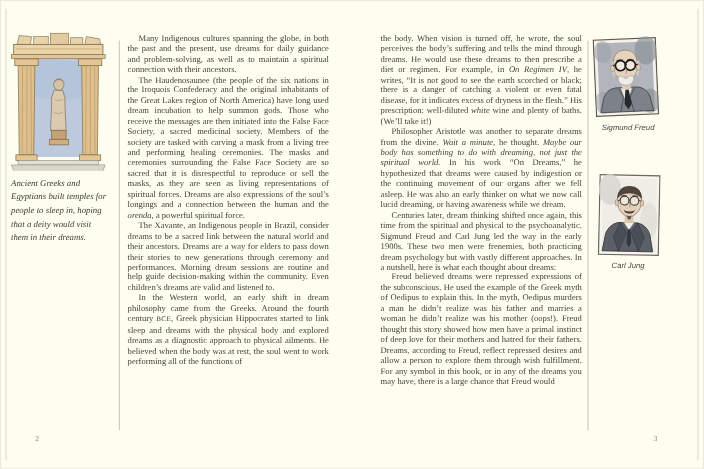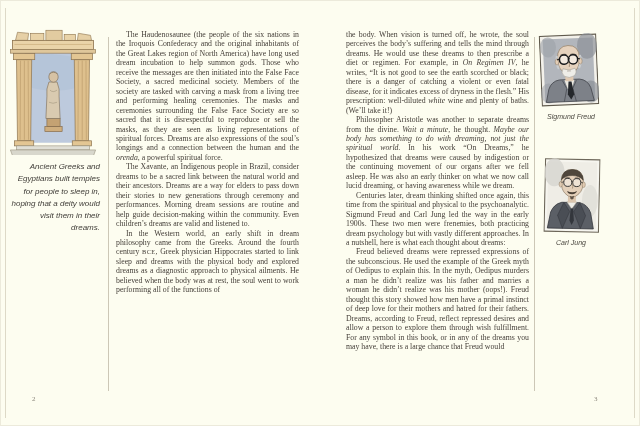--- a/index.html
+++ b/index.html
@@ -34,22 +34,22 @@
   .text-col p.noindent { text-indent:0; }
   .text-col i { font-style:italic;margin-top:21px; }
   .sc { font-size:6.4px; letter-spacing:0.35px; }
 
   .margin-col { position:absolute; top:0; bottom:0; }
   .margin-col.left { left:0; width:107px; }
 
   .temple-art { position:absolute; left:6px; top:12px; width:92px; height:142px; }
   .temple-caption {
     position:absolute; left:9px; top:160px; width:90px;
-    font-family:Liberation Sans, sans-serif; font-style:italic;
-    font-size:8px; line-height:12.3px; text-align:right; color:#3f3c37;
+    font-family:Liberation Serif, serif; font-style:italic;
+    font-size:8px; line-height:12.3px; text-align:left; color:#3f3c37;
   }
 
   .portrait { position:absolute; }
   .portrait.freud { left:539px; top:33px; width:58px; height:72px; transform:rotate(-2.5deg); }
   .portrait.jung  { left:543px; top:157px; width:56px; height:75px; transform:rotate(1.2deg); }
   .portrait-caption {
     position:absolute; left:533px; width:74px; text-align:center;
     font-family:"Liberation Sans", sans-serif; font-style:italic;
     font-size:7px; color:#4a473f;
   }
@@ -106,20 +106,21 @@
 
       <rect x="9" y="131" width="72" height="4" fill="#e0dfd5" stroke="#9a947f" stroke-width="0.6"></rect>
       <path d="M3,135 h84 l-2,5.5 h-80 z" fill="#d8d7cc" stroke="#9a947f" stroke-width="0.6"></path>
     </svg>
     <div class="temple-caption">Ancient Greeks and Egyptians built temples for people to sleep in, hoping that a deity would visit them in their dreams.</div>
   </div>
 
   <div class="col-rule left"></div>
 
   <div class="text-col left">
+    <p>Many Indigenous cultures spanning the globe, in both the past and the present, use dreams for daily guidance and problem-solving, as well as to maintain a spiritual connection with their ancestors.</p>
     <p>The Haudenosaunee (the people of the six nations in the Iroquois Confederacy and the original inhabitants of the Great Lakes region of North America) have long used dream incubation to help summon gods. Those who receive the messages are then initiated into the False Face Society, a sacred medicinal society. Members of the society are tasked with carving a mask from a living tree and performing healing ceremonies. The masks and ceremonies surrounding the False Face Society are so sacred that it is disrespectful to reproduce or sell the masks, as they are seen as living representations of spiritual forces. Dreams are also expressions of the soul’s longings and a connection between the human and the <i>orenda</i>, a powerful spiritual force.</p>
     <p>The Xavante, an Indigenous people in Brazil, consider dreams to be a sacred link between the natural world and their ancestors. Dreams are a way for elders to pass down their stories to new generations through ceremony and performances. Morning dream sessions are routine and help guide decision-making within the community. Even children’s dreams are valid and listened to.</p>
     <p>In the Western world, an early shift in dream philosophy came from the Greeks. Around the fourth century <span class="sc">BCE</span>, Greek physician Hippocrates started to link sleep and dreams with the physical body and explored dreams as a diagnostic approach to physical ailments. He believed when the body was at rest, the soul went to work performing all of the functions of</p>
   </div>
 
   <div class="text-col right">
     <p class="noindent">the body. When vision is turned off, he wrote, the soul perceives the body’s suffering and tells the mind through dreams. He would use these dreams to then prescribe a diet or regimen. For example, in <i>On Regimen IV</i>, he writes, “It is not good to see the earth scorched or black; there is a danger of catching a violent or even fatal disease, for it indicates excess of dryness in the flesh.” His prescription: well-diluted <i>white</i> wine and plenty of baths. (We’ll take it!)</p>
     <p>Philosopher Aristotle was another to separate dreams from the divine. <i>Wait a minute</i>, he thought. <i>Maybe our body has something to do with dreaming, not just the spiritual world.</i> In his work “On Dreams,” he hypothesized that dreams were caused by indigestion or the continuing movement of our organs after we fell asleep. He was also an early thinker on what we now call lucid dreaming, or having awareness while we dream.</p>
     <p>Centuries later, dream thinking shifted once again, this time from the spiritual and physical to the psychoanalytic. Sigmund Freud and Carl Jung led the way in the early 1900s. These two men were frenemies, both practicing dream psychology but with vastly different approaches. In a nutshell, here is what each thought about dreams:</p>
     <p>Freud believed dreams were repressed expressions of the subconscious. He used the example of the Greek myth of Oedipus to explain this. In the myth, Oedipus murders a man he didn’t realize was his father and marries a woman he didn’t realize was his mother (oops!). Freud thought this story showed how men have a primal instinct of deep love for their mothers and hatred for their fathers. Dreams, according to Freud, reflect repressed desires and allow a person to explore them through wish fulfillment. For any symbol in this book, or in any of the dreams you may have, there is a large chance that Freud would</p>

